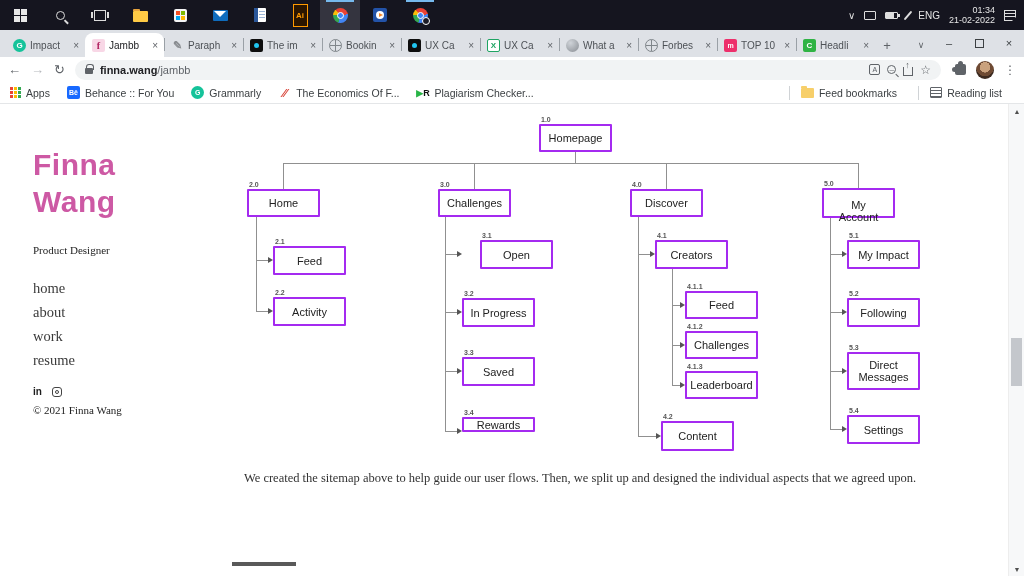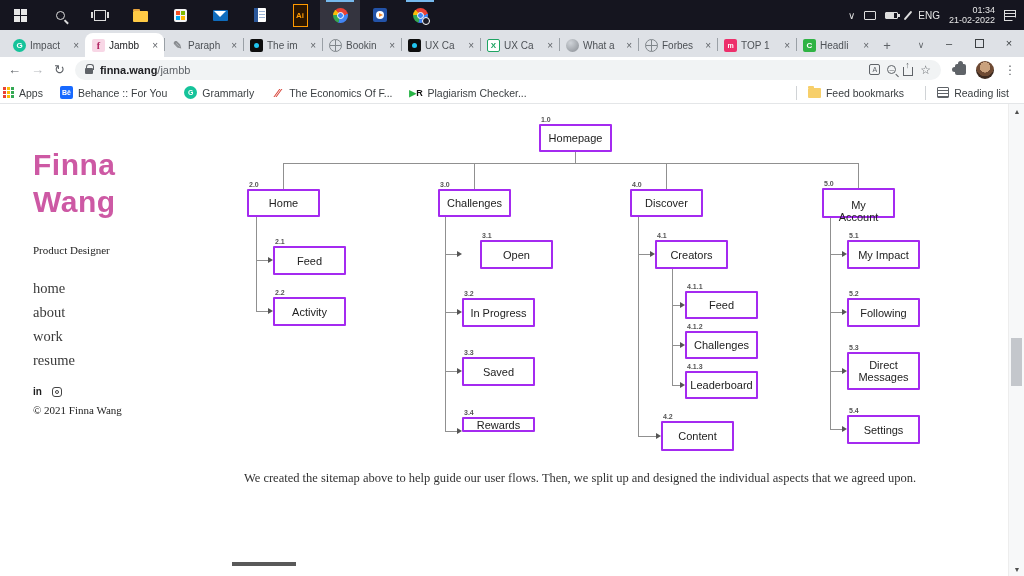--- a/index.html
+++ b/index.html
@@ -93,21 +93,21 @@
   .share-ic { width:10px; height:9px; border:1.2px solid #5f6368; border-top:none; position:relative; margin-top:4px; }
   .share-ic::after { content:"↑"; position:absolute; left:1px; top:-7px; font-size:9px; color:#5f6368; }
   .star-ic { font-size:12px; color:#5f6368; }
   .puzzle-ic { width:11px; height:11px; background:#5f6368; border-radius:2px; position:relative; }
   .puzzle-ic::before { content:""; position:absolute; top:-3px; left:3px; width:5px; height:5px; background:#5f6368; border-radius:50%; }
   .puzzle-ic::after { content:""; position:absolute; left:-3px; top:3px; width:5px; height:5px; background:#5f6368; border-radius:50%; }
   .avatar { width:18px; height:18px; border-radius:50%; background:radial-gradient(circle at 50% 35%, #caa27e 0 35%, #6e4a33 36% 60%, #3c2a20 61%); }
   .menu-dots { font-size:12px; color:#5f6368; }
 
   
-  .bookmarks { height:22px; background:#fff; border-bottom:1px solid #e4e6e8; display:flex; align-items:center; padding:0 3px; gap:7px; font-size:10.5px; color:#3c4043; }
+  .bookmarks { height:22px; background:#fff; border-bottom:1px solid #e4e6e8; display:flex; align-items:center; padding:0 10px; gap:7px; font-size:10.5px; color:#3c4043; }
   .bm { display:flex; align-items:center; gap:5px; margin-right:10px; white-space:nowrap; }
   .apps-grid { display:grid; grid-template-columns:3px 3px 3px; grid-template-rows:3px 3px 3px; gap:1px; }
   .apps-grid b:nth-child(3n+1){background:#ea4335}.apps-grid b:nth-child(3n+2){background:#fbbc05}.apps-grid b:nth-child(3n){background:#34a853}
   .bm-ic { width:13px; height:13px; border-radius:2px; display:flex; align-items:center; justify-content:center; font-size:7px; font-weight:bold; }
   .bm-be { background:#1769ff; color:#fff; }
   .bm-gr { background:#15c39a; border-radius:50%; color:#fff; }
   .bm-ec { color:#d63b2f; font-size:11px; font-weight:bold; font-style:italic; }
   .bm-pl { color:#111; font-size:9px; }
   .bm-pl b { color:#28b446; }
   .bm-spacer { flex:1; }
@@ -270,21 +270,21 @@
     </div>
   <div class="tab">
       <span class="sep"></span>
       <span class="fav fav-globe"></span>
       <span class="tab-label">Forbes</span>
       <span class="tab-close">×</span>
     </div>
   <div class="tab">
       <span class="sep"></span>
       <span class="fav fav-m">m</span>
-      <span class="tab-label">TOP 1</span>
+      <span class="tab-label">TOP 10</span>
       <span class="tab-close">×</span>
     </div>
   <div class="tab">
       <span class="sep"></span>
       <span class="fav fav-c">C</span>
       <span class="tab-label">Headli</span>
       <span class="tab-close">×</span>
     </div>
   <div class="newtab-btn">+</div>
   <div class="strip-spacer"></div>

